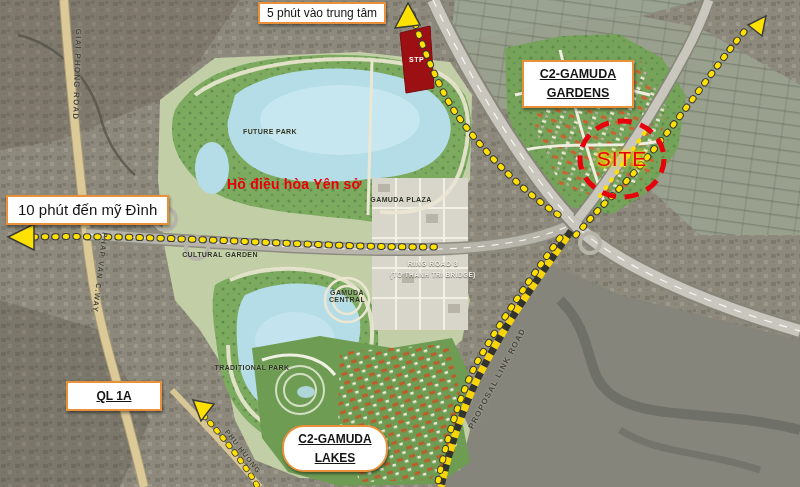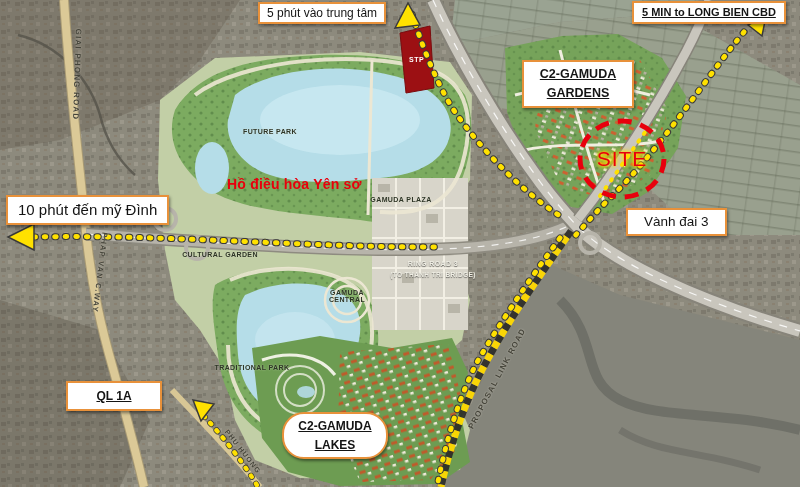--- a/index.html
+++ b/index.html
@@ -174,31 +174,29 @@
     <polygon points="408,3 395,28 420,25"></polygon>
     <polygon points="766,16 762,36 748,25"></polygon>
     <polygon points="193,400 214,404 201,421"></polygon>
   </g>
 
   <ellipse cx="622" cy="159" rx="42" ry="38" fill="none" stroke="#e8000d" stroke-width="5" stroke-dasharray="14 9"></ellipse>
 </svg>
 
 <div class="lbl callout nowrap" style="left:258px;top:2px;font-size:12px;padding:1px 7px;">5 phút vào trung tâm</div>
 
-<div class="lbl callout nowrap bold und" style="left:632px;top:1px;font-size:11px;padding:2px 8px;">5 MIN to LONG BIEN CBD</div>
 
 <div class="lbl callout bold und" style="left:522px;top:60px;width:104px;font-size:12.5px;padding:3px 2px;line-height:1.5;">C2-GAMUDA GARDENS</div>
 
-<div class="lbl callout nowrap" style="left:626px;top:208px;font-size:13.5px;padding:3px 16px;">Vành đai 3</div>
 
 <div class="lbl callout nowrap" style="left:6px;top:195px;font-size:15px;padding:3px 10px;">10 phút đến mỹ Đình</div>
 
 <div class="lbl callout bold und" style="left:66px;top:381px;width:88px;font-size:12px;padding:5px 2px;">QL 1A</div>
 
-<div class="lbl callout bold und" style="left:282px;top:412px;width:90px;font-size:12px;padding:3px 6px;line-height:1.55;border-radius:22px;">C2-GAMUDA LAKES</div>
+<div class="lbl callout bold und" style="left:282px;top:425px;width:90px;font-size:12px;padding:3px 6px;line-height:1.55;border-radius:22px;">C2-GAMUDA LAKES</div>
 
 <div class="lbl lakename nowrap" style="left:227px;top:176px;">Hồ điều hòa Yên sở</div>
 
 <div class="lbl sitetext" style="left:592px;top:147px;width:60px;">SITE</div>
 
 <div class="lbl stptext" style="left:409px;top:56px;">STP</div>
 
 <div class="lbl maptext" style="left:238px;top:128px;width:64px;font-size:7px;">FUTURE PARK</div>
 <div class="lbl maptext" style="left:182px;top:251px;width:76px;font-size:7px;">CULTURAL GARDEN</div>
 <div class="lbl maptext" style="left:368px;top:196px;width:66px;font-size:7px;">GAMUDA PLAZA</div>

